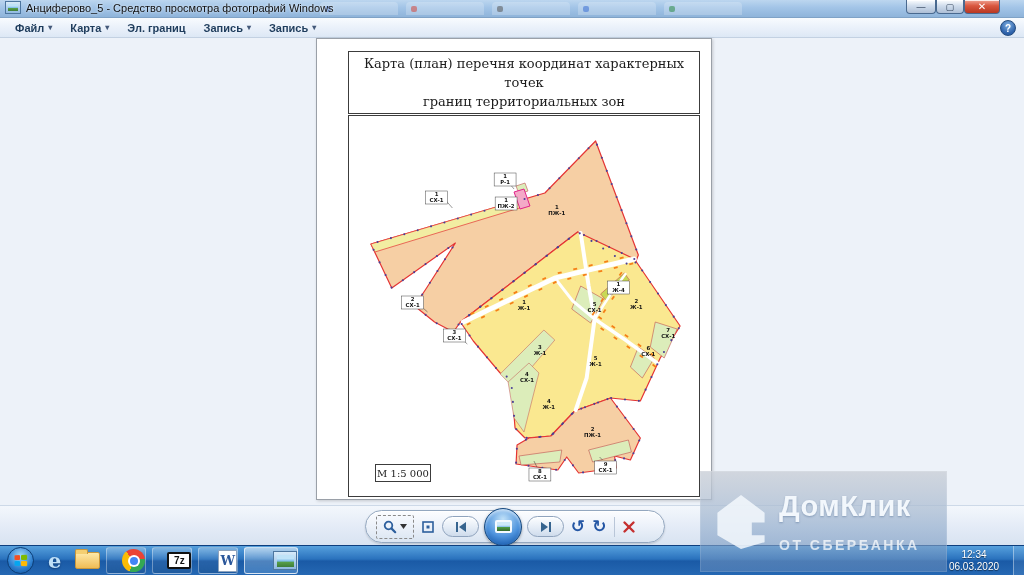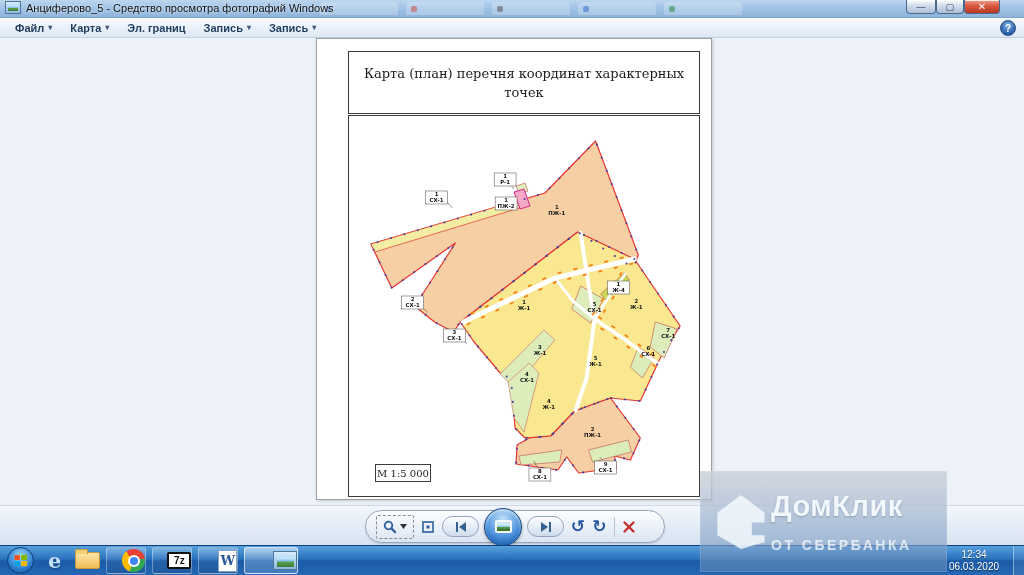--- a/index.html
+++ b/index.html
@@ -103,21 +103,21 @@
   .pv-icon i { display:block; width:17px; height:12px;
     background:linear-gradient(#bfe3f8 30%,#79b9e8 52%,#58a048 58%,#3f7d3a); }
   #tray { position:absolute; right:14px; top:3px; width:72px; text-align:center; color:#fff;
     font-size:10px; line-height:12px; text-shadow:0 1px 1px rgba(0,0,0,.55); }
   #show-desktop { position:absolute; right:0; top:0; width:11px; height:30px;
     background:rgba(255,255,255,.08); border-left:1px solid rgba(255,255,255,.4); }
 
   
   #domclick { position:absolute; left:700px; top:471px; width:247px; height:101px; z-index:50;
     background:linear-gradient(rgba(203,208,216,.82),rgba(150,175,205,.68) 55%,rgba(95,135,185,.60));
-    box-shadow:0 0 0 1px rgba(255,255,255,.12) inset; display:flex; align-items:center; padding-left:15px; gap:4px; }
+    box-shadow:0 0 0 1px rgba(255,255,255,.12) inset; display:flex; align-items:center; padding-left:15px; gap:12px; }
   #dk-text .brand { font-size:29px; font-weight:bold; color:#f2f7fc; letter-spacing:.5px;
     text-shadow:0 1px 2px rgba(60,90,130,.4); }
   #dk-text .sub { font-size:14px; font-weight:bold; color:rgba(255,255,255,.72); letter-spacing:2.5px; margin-top:14px; }
 </style>
 </head>
 <body>
 
 <div id="screen">
 
   <div id="titlebar">
@@ -155,20 +155,21 @@
     <span class="menu-item">Эл. границ</span>
     <span class="menu-item has-arrow">Запись</span>
     <span class="menu-item has-arrow">Запись</span>
     <span id="help-btn">?</span>
   </div>
 
   <div id="content">
     <div id="page">
       <div id="doc-title-box">
         <div>Карта (план) перечня координат характерных точек</div>
+        <div>границ территориальных зон</div>
       </div>
       <div id="map-box">
         <svg id="map-svg" viewBox="0 0 352 380" preserveAspectRatio="none">
             <polygon points="22,128 197,77 248,25 291,139 286,152 230,116 112,206 105,216 86,206 66,190 78,172 107,127 43,172" fill="#f6cfa4" stroke="#e43434" stroke-width="1.2" stroke-linejoin="round"></polygon>
             <polygon points="22,128 175,83 178,90 26,136" fill="#f2eda2" stroke="#e43434" stroke-width="0.7" stroke-linejoin="round"></polygon>
             <polygon points="230,116 287,143 333,210 313,242 293,285 263,282 227,295 203,320 177,322 167,312 163,263 152,257 125,225 112,206" fill="#fae890" stroke="#e43434" stroke-width="1.2" stroke-linejoin="round"></polygon>
             <polygon points="227,295 263,282 293,322 283,344 267,340 269,352 231,357 219,341 210,354 168,348 169,329 181,322 203,320" fill="#f6cfa4" stroke="#e43434" stroke-width="1.2" stroke-linejoin="round"></polygon>
             <polygon points="233,170 256,183 243,207 224,193" fill="#dcedba" stroke="#c05050" stroke-width="0.6" stroke-linejoin="round"></polygon>
             <polygon points="253,178 277,157 282,164 258,184" fill="#c9d855" stroke="#c05050" stroke-width="0.6" stroke-linejoin="round"></polygon>
             <polygon points="152,258 196,214 207,224 166,272" fill="#dcedba" stroke="#c05050" stroke-width="0.5" stroke-linejoin="round"></polygon>

